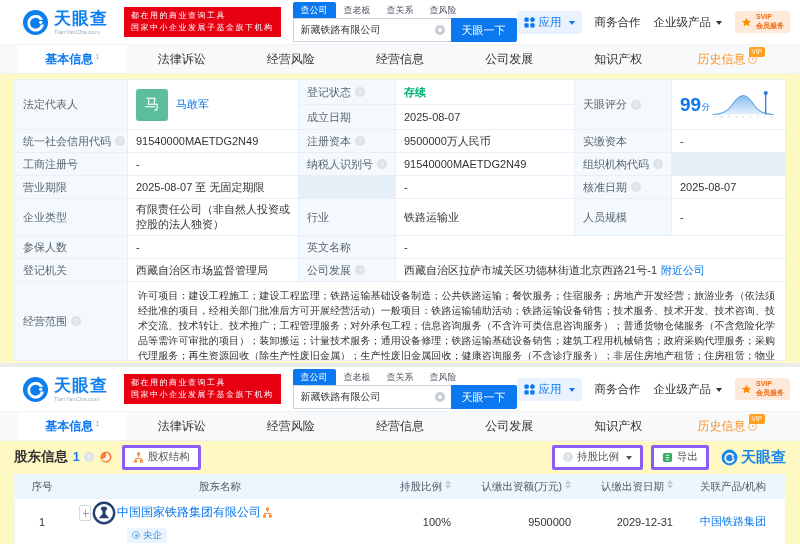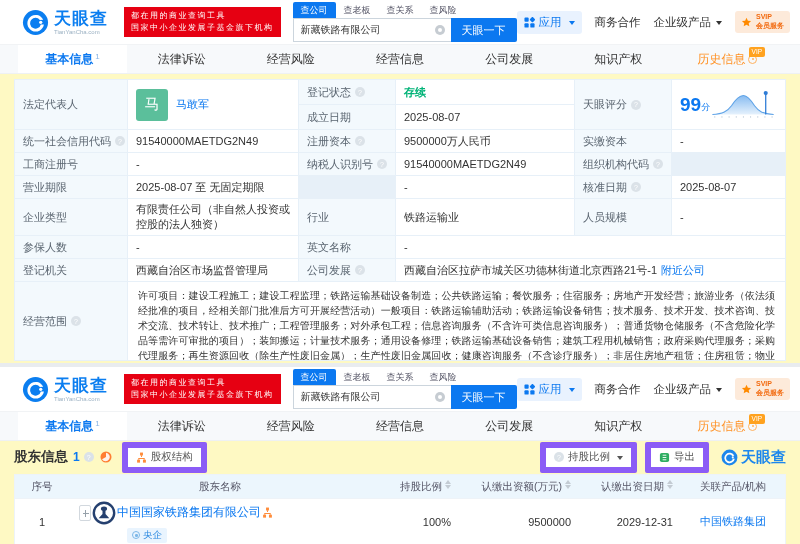--- a/index.html
+++ b/index.html
@@ -62,21 +62,21 @@
   .scoreunit{font-size:9px;color:#0b78f0;margin-top:6px;}
   .scope{align-items:flex-start;padding:6px 10px;}
   .scope p{font-size:10px;line-height:1.5;color:#333;text-align:justify;white-space:normal;}
   .addr{gap:4px;}
 
   
   .sh-card{margin:4px 14px 0;}
   .sh-head{display:flex;align-items:center;height:24px;}
   .sh-title{font-size:13.5px;font-weight:bold;color:#333;}
   .sh-count{color:#0b78f0;font-size:12px;font-weight:bold;margin-left:5px;}
-  .btn-outline{display:flex;align-items:center;gap:4px;border:6px solid #8b5cf6;border-radius:2px;padding:2.5px 8px;font-size:10.5px;color:#555;background:#fff;cursor:pointer;white-space:nowrap;}
+  .btn-outline{display:flex;align-items:center;gap:4px;border:3px solid #8b5cf6;border-radius:2px;padding:2.5px 8px;font-size:10.5px;color:#555;background:#fff;cursor:pointer;white-space:nowrap;}
   .mlauto{margin-left:auto;}
   .wm{display:flex;align-items:center;gap:3px;color:#0b7ef0;font-weight:bold;font-size:15px;margin-left:12px;opacity:.92;}
   .sh-table{margin-top:5px;border:1px solid #edf3f8;}
   .shr{display:flex;align-items:center;}
   .sh-hrow{background:#ecf6fd;height:23px;font-size:10.5px;color:#556;}
   .sh-drow{background:#fff;min-height:46px;font-size:11px;border-top:1px solid #eef3f8;}
   .col-i{width:54px;display:flex;justify-content:center;flex:none;}
   .col-n{flex:1;display:flex;justify-content:center;min-width:0;}
   .col-n.left{justify-content:flex-start;padding-left:10px;flex-direction:column;align-items:flex-start;}
   .col-r{width:90px;display:flex;justify-content:flex-end;padding-right:10px;flex:none;}

